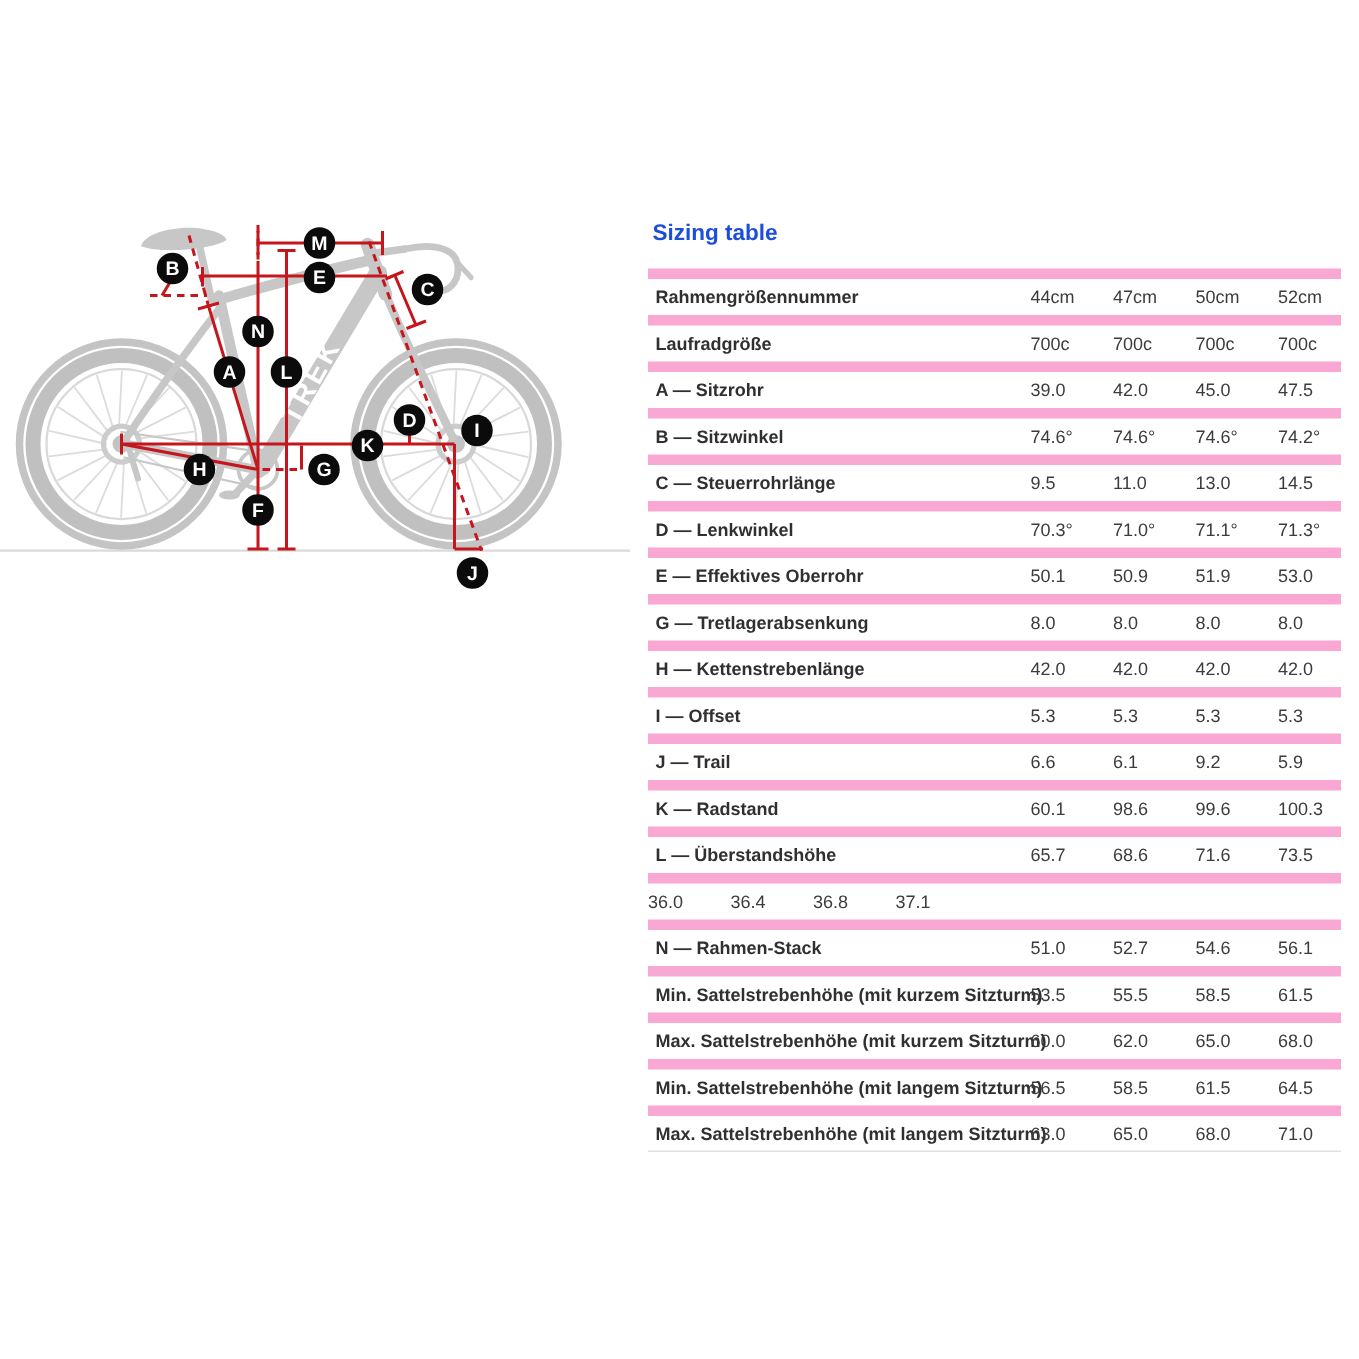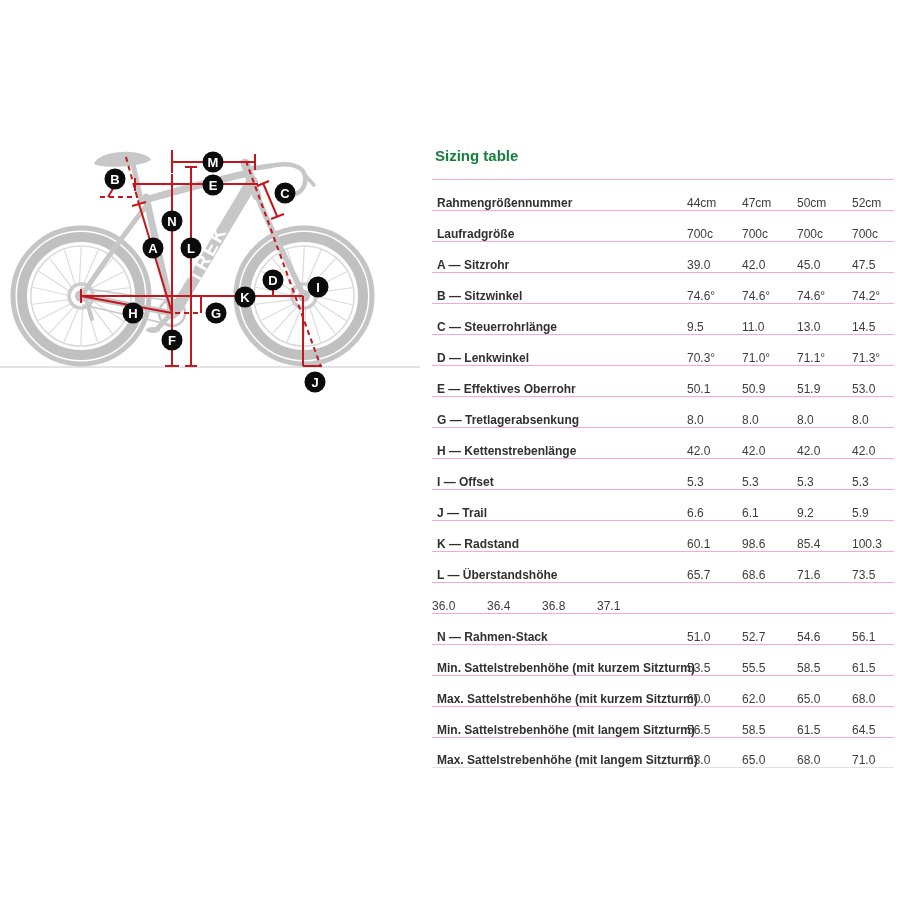--- a/index.html
+++ b/index.html
@@ -11,23 +11,23 @@
   .diagram-wrap{position:absolute;left:0;top:0;width:430px;height:430px;}
   .diagram-wrap svg{display:block;}
   .bike{stroke:#c7c7c7;fill:none;stroke-linecap:round;}
   .bike-fill{fill:#c7c7c7;stroke:none;}
   .meas{stroke:#c4161c;stroke-width:2;fill:none;}
   .meas-dash{stroke:#c4161c;stroke-width:2;fill:none;stroke-dasharray:5 4;}
   .marker-letter{font-family:"Liberation Sans",sans-serif;font-size:13px;font-weight:bold;fill:#ffffff;text-anchor:middle;}
   .trek-logo{font-family:"Liberation Sans",sans-serif;font-size:19px;font-weight:bold;fill:#ffffff;letter-spacing:2.5px;}
   
   .sizing{position:absolute;left:432px;top:146px;width:462px;}
-  .sizing-title{font-size:15px;font-weight:700;color:#15803d;margin:0 0 13px 3px;line-height:20px;}
+  .sizing-title{font-size:15px;font-weight:700;color:#1d4ed8;margin:0 0 13px 3px;line-height:20px;}
   .tbody{width:462px;}
-  .trow{display:flex;align-items:flex-end;height:31px;border-top:1px solid #f9a8d4;box-sizing:border-box;}
+  .trow{display:flex;align-items:center;height:31px;border-top:7px solid #f9a8d4;box-sizing:border-box;}
   .trow:last-child{border-bottom:1px solid #e2e2e2;}
   .lbl{width:255px;font-size:12px;font-weight:700;color:#303030;padding-left:5px;box-sizing:border-box;white-space:nowrap;}
   .val{width:55px;font-size:12px;color:#3c3c3c;}
   .val:last-child{width:40px;}
 </style>
 </head>
 <body>
 
 <div class="diagram-wrap">
   <svg width="430" height="430" viewBox="0 0 430 430">
@@ -282,21 +282,21 @@
         <div class="lbl">J — Trail</div>
         <div class="val">6.6</div>
         <div class="val">6.1</div>
         <div class="val">9.2</div>
         <div class="val">5.9</div>
       </div>
       <div class="trow">
         <div class="lbl">K — Radstand</div>
         <div class="val">60.1</div>
         <div class="val">98.6</div>
-        <div class="val">85.4</div>
+        <div class="val">99.6</div>
         <div class="val">100.3</div>
       </div>
       <div class="trow">
         <div class="lbl">L — Überstandshöhe</div>
         <div class="val">65.7</div>
         <div class="val">68.6</div>
         <div class="val">71.6</div>
         <div class="val">73.5</div>
       </div>
       <div class="trow">

